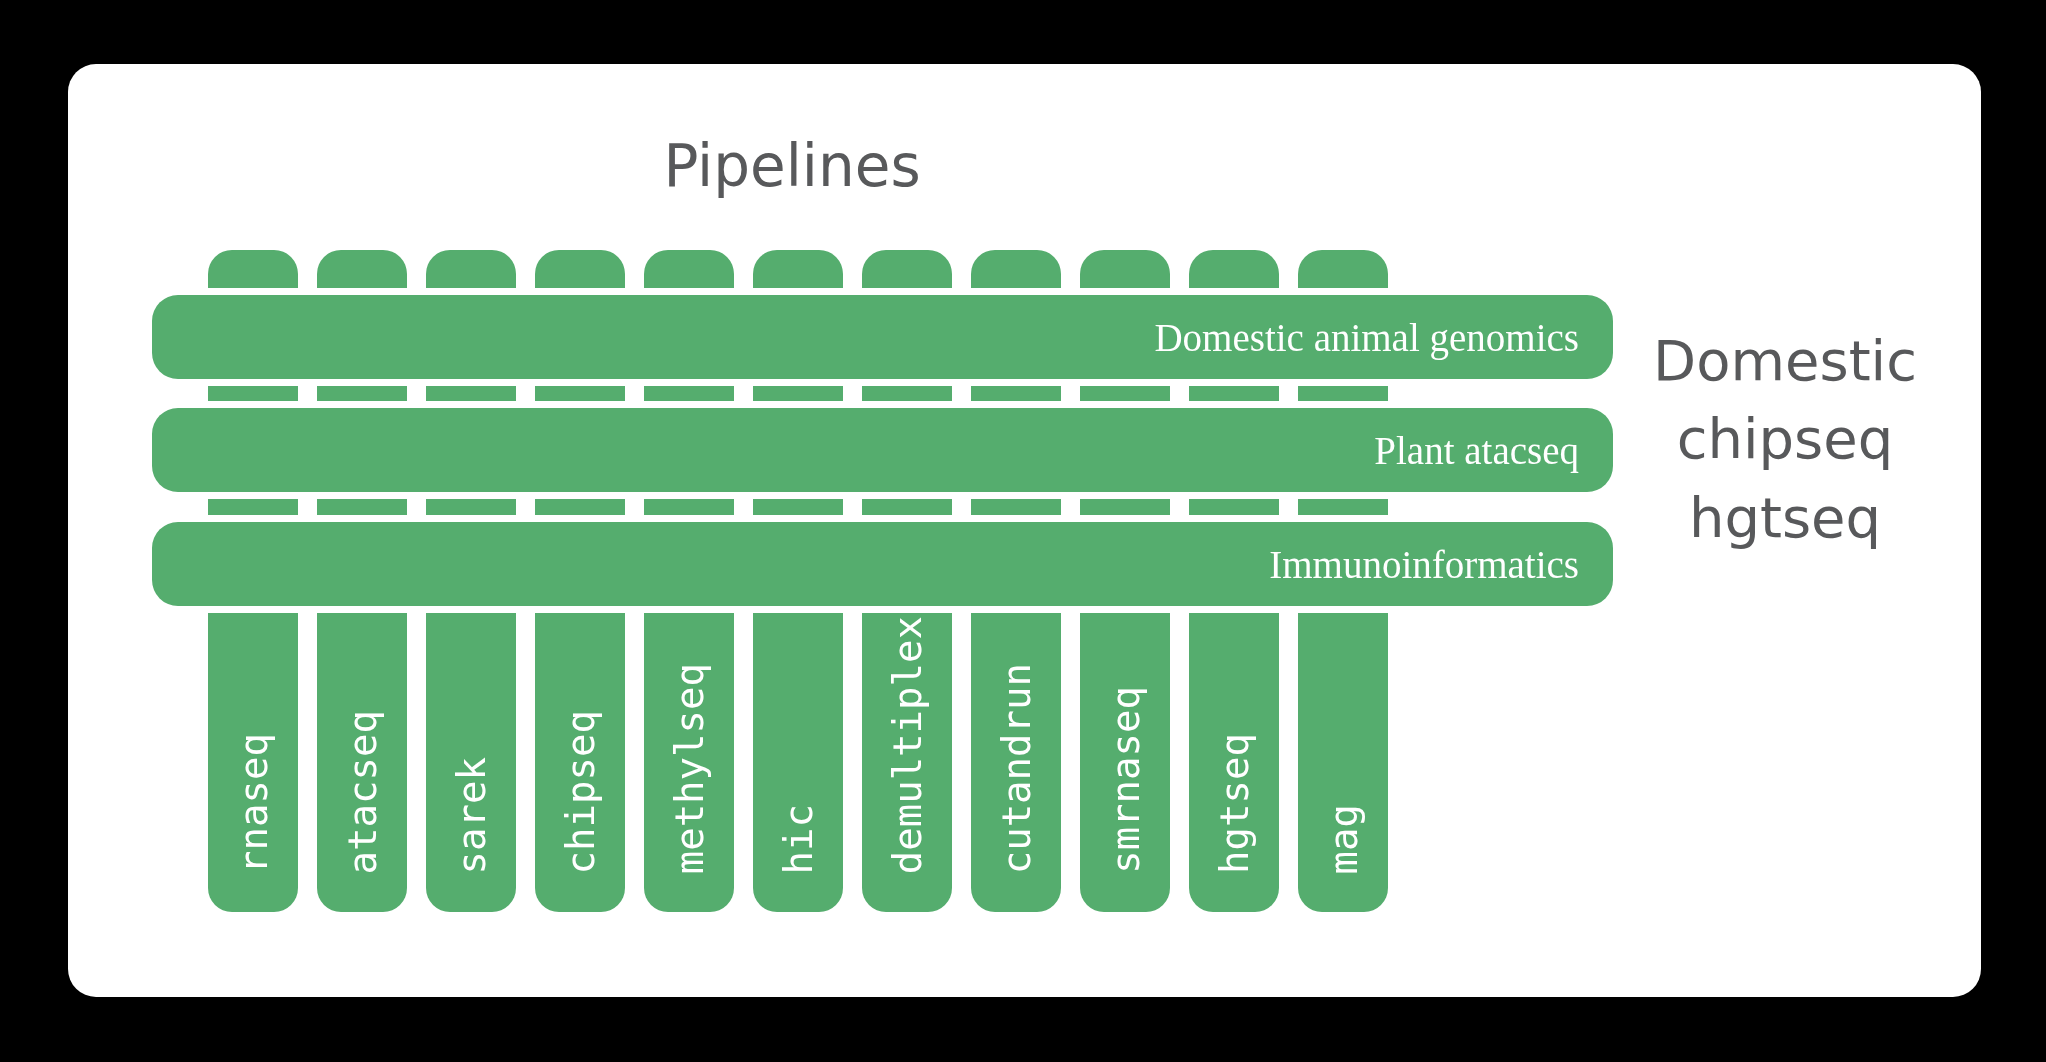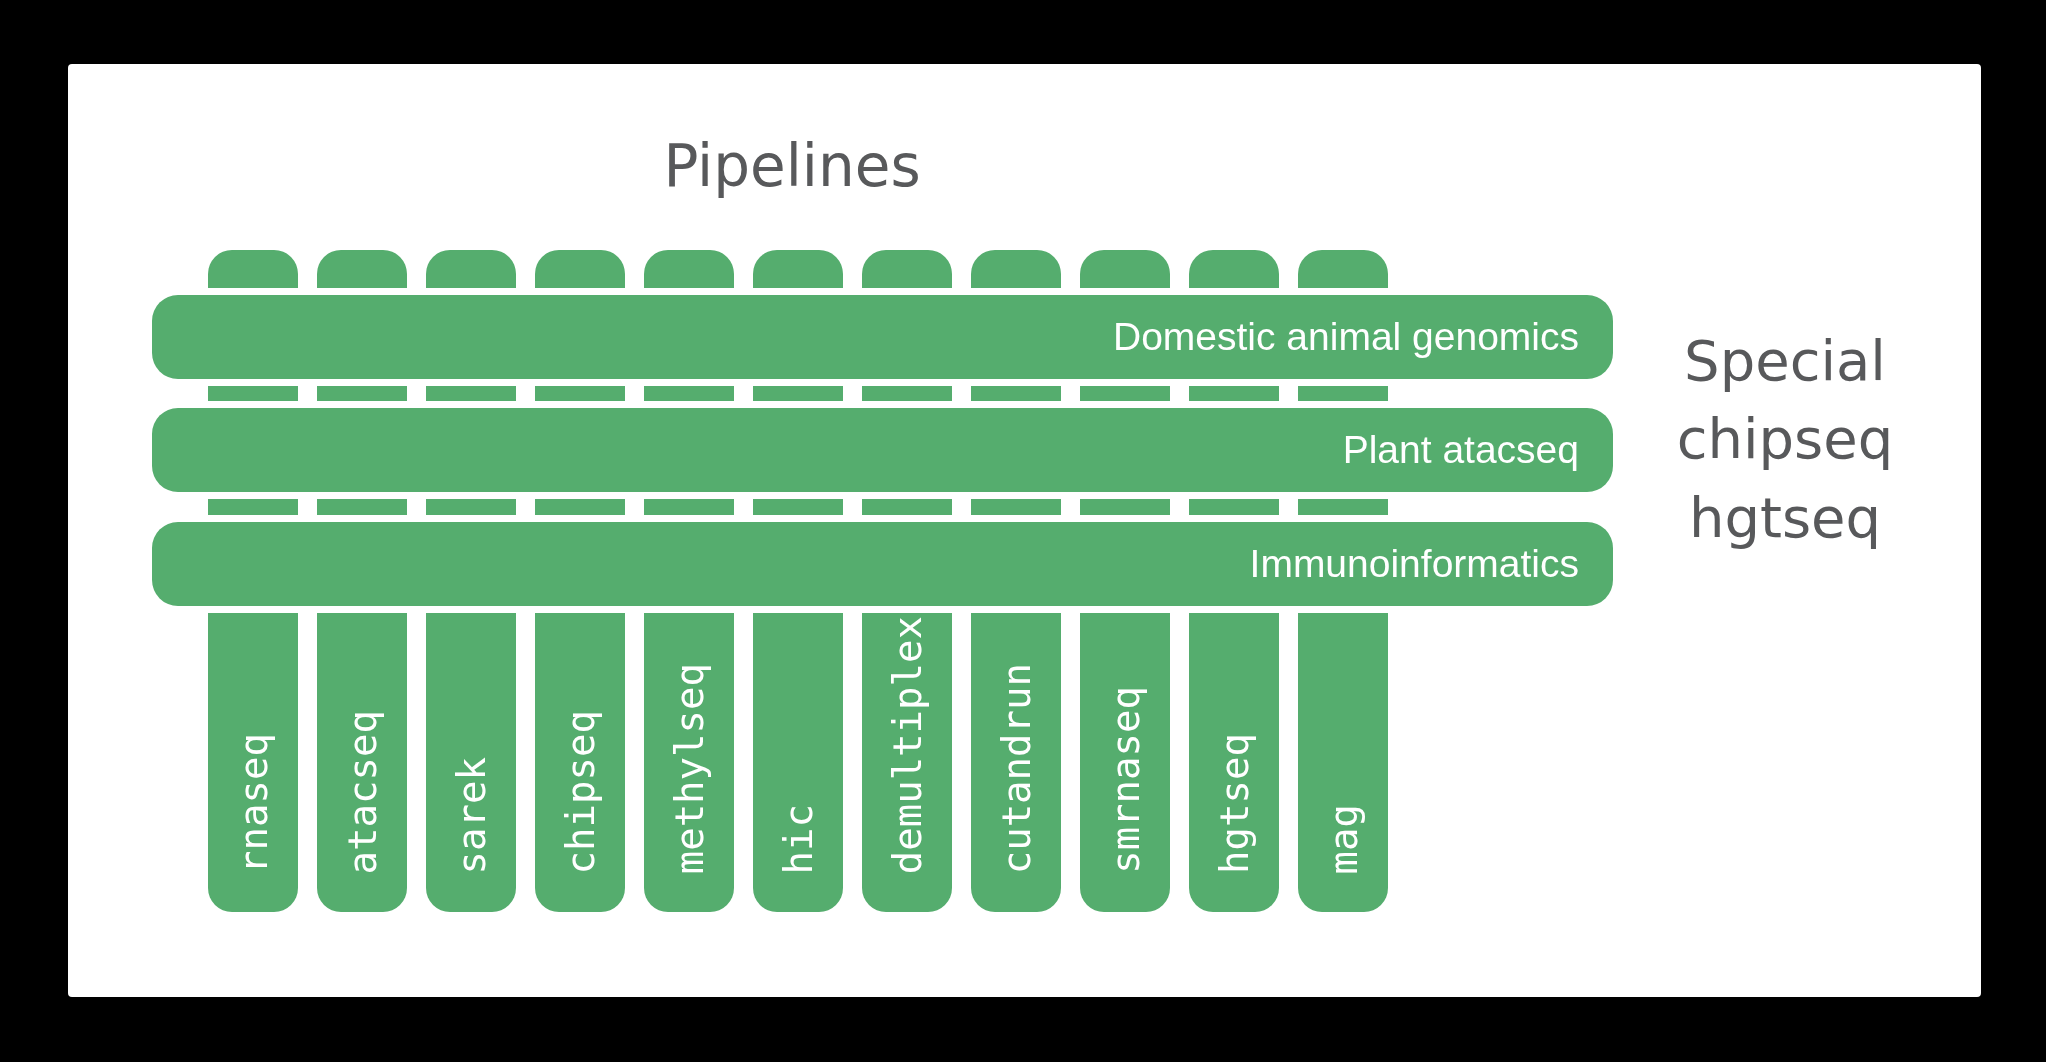--- a/index.html
+++ b/index.html
@@ -15,21 +15,21 @@
     width: 2046px; height: 1062px;
     position: relative; overflow: hidden;
     font-family: "DejaVu Sans", sans-serif;
   }
   .stage { position: absolute; inset: 0; }
   .card {
     position: absolute;
     left: 68px; top: 64px;
     width: 1913px; height: 933px;
     background: var(--card);
-    border-radius: 4px;
+    border-radius: 28px;
   }
   .pipelines-title {
     position: absolute;
     left: 424px; top: 66px; width: 600px;
     text-align: center;
     font-size: 58px;
     color: var(--gray);
     line-height: 1.25;
   }
   .sig-title {
@@ -68,33 +68,33 @@
     background: var(--green);
     border-radius: 26px;
     box-shadow: 0 0 0 7px var(--card);
     display: flex;
     align-items: center;
     justify-content: flex-end;
     z-index: 2;
   }
   .row span {
     color: var(--white);
-    font-family: Liberation Sans, sans-serif;
+    font-family: Liberation Serif, serif;
     font-size: 39px;
     padding-right: 34px;
   }
 </style>
 </head>
 <body>
 
 <div class="stage">
   <div class="card">
     <div class="pipelines-title">Pipelines</div>
     <div class="sig-title">
-      <span>Special</span>
+      <span>Domestic</span>
       <span>chipseq</span>
       <span>hgtseq</span>
     </div>
     <div class="cols">
         <div class="col" style="left: 140px;">
           <span>rnaseq</span>
         </div>
         <div class="col" style="left: 249px;">
           <span>atacseq</span>
         </div>

